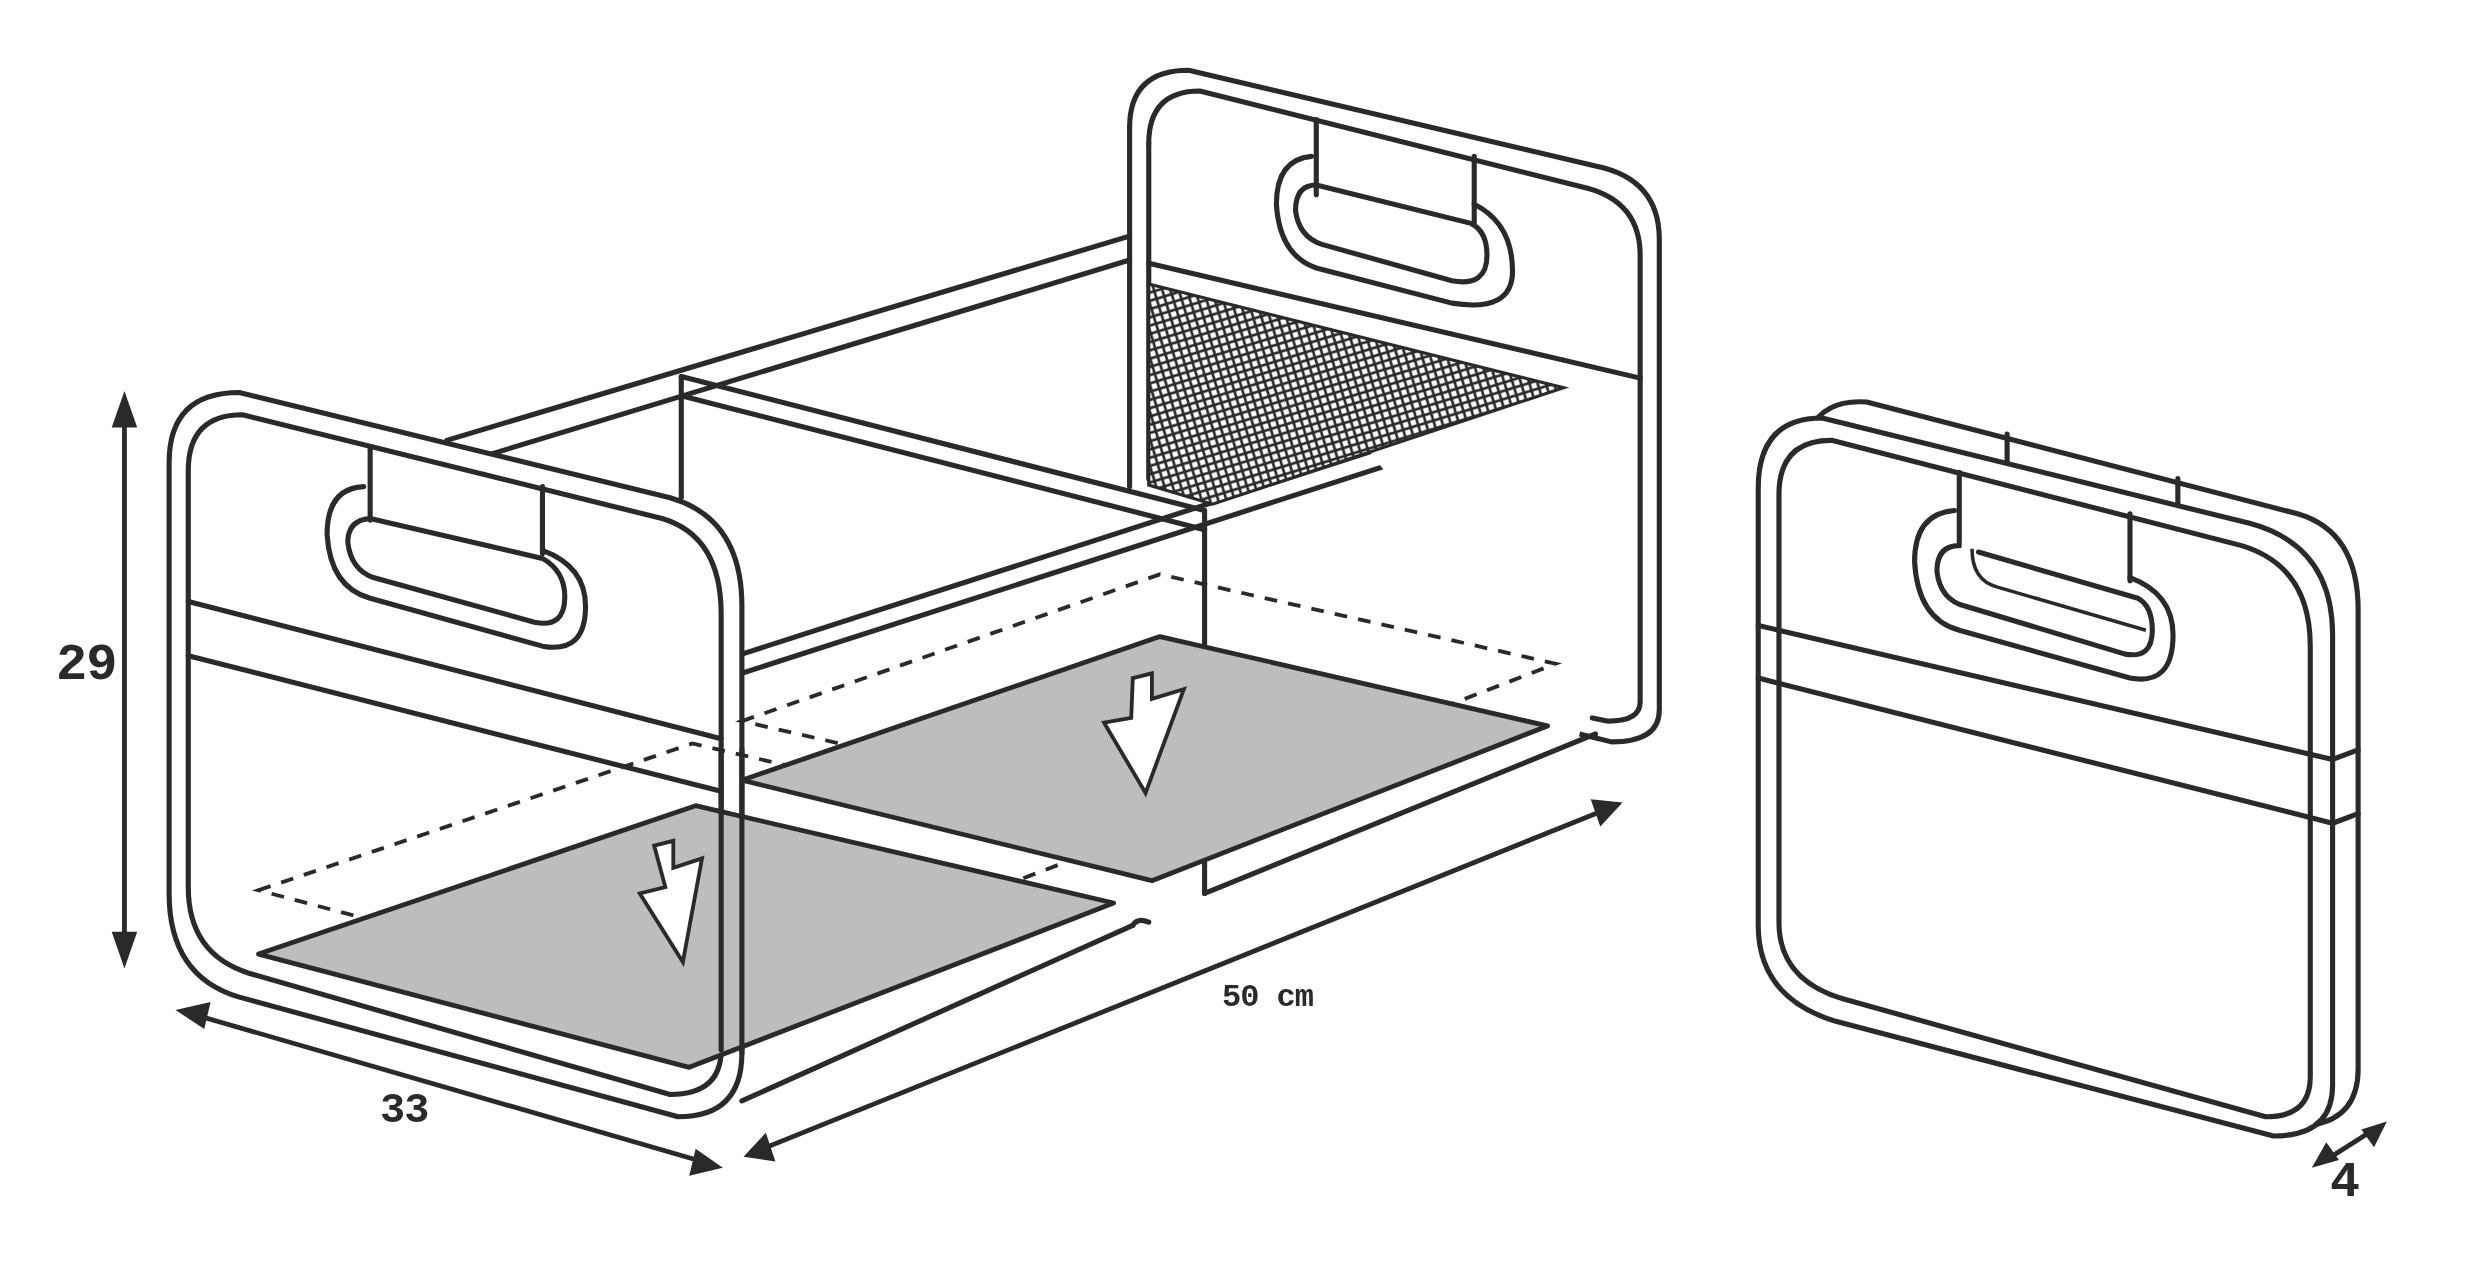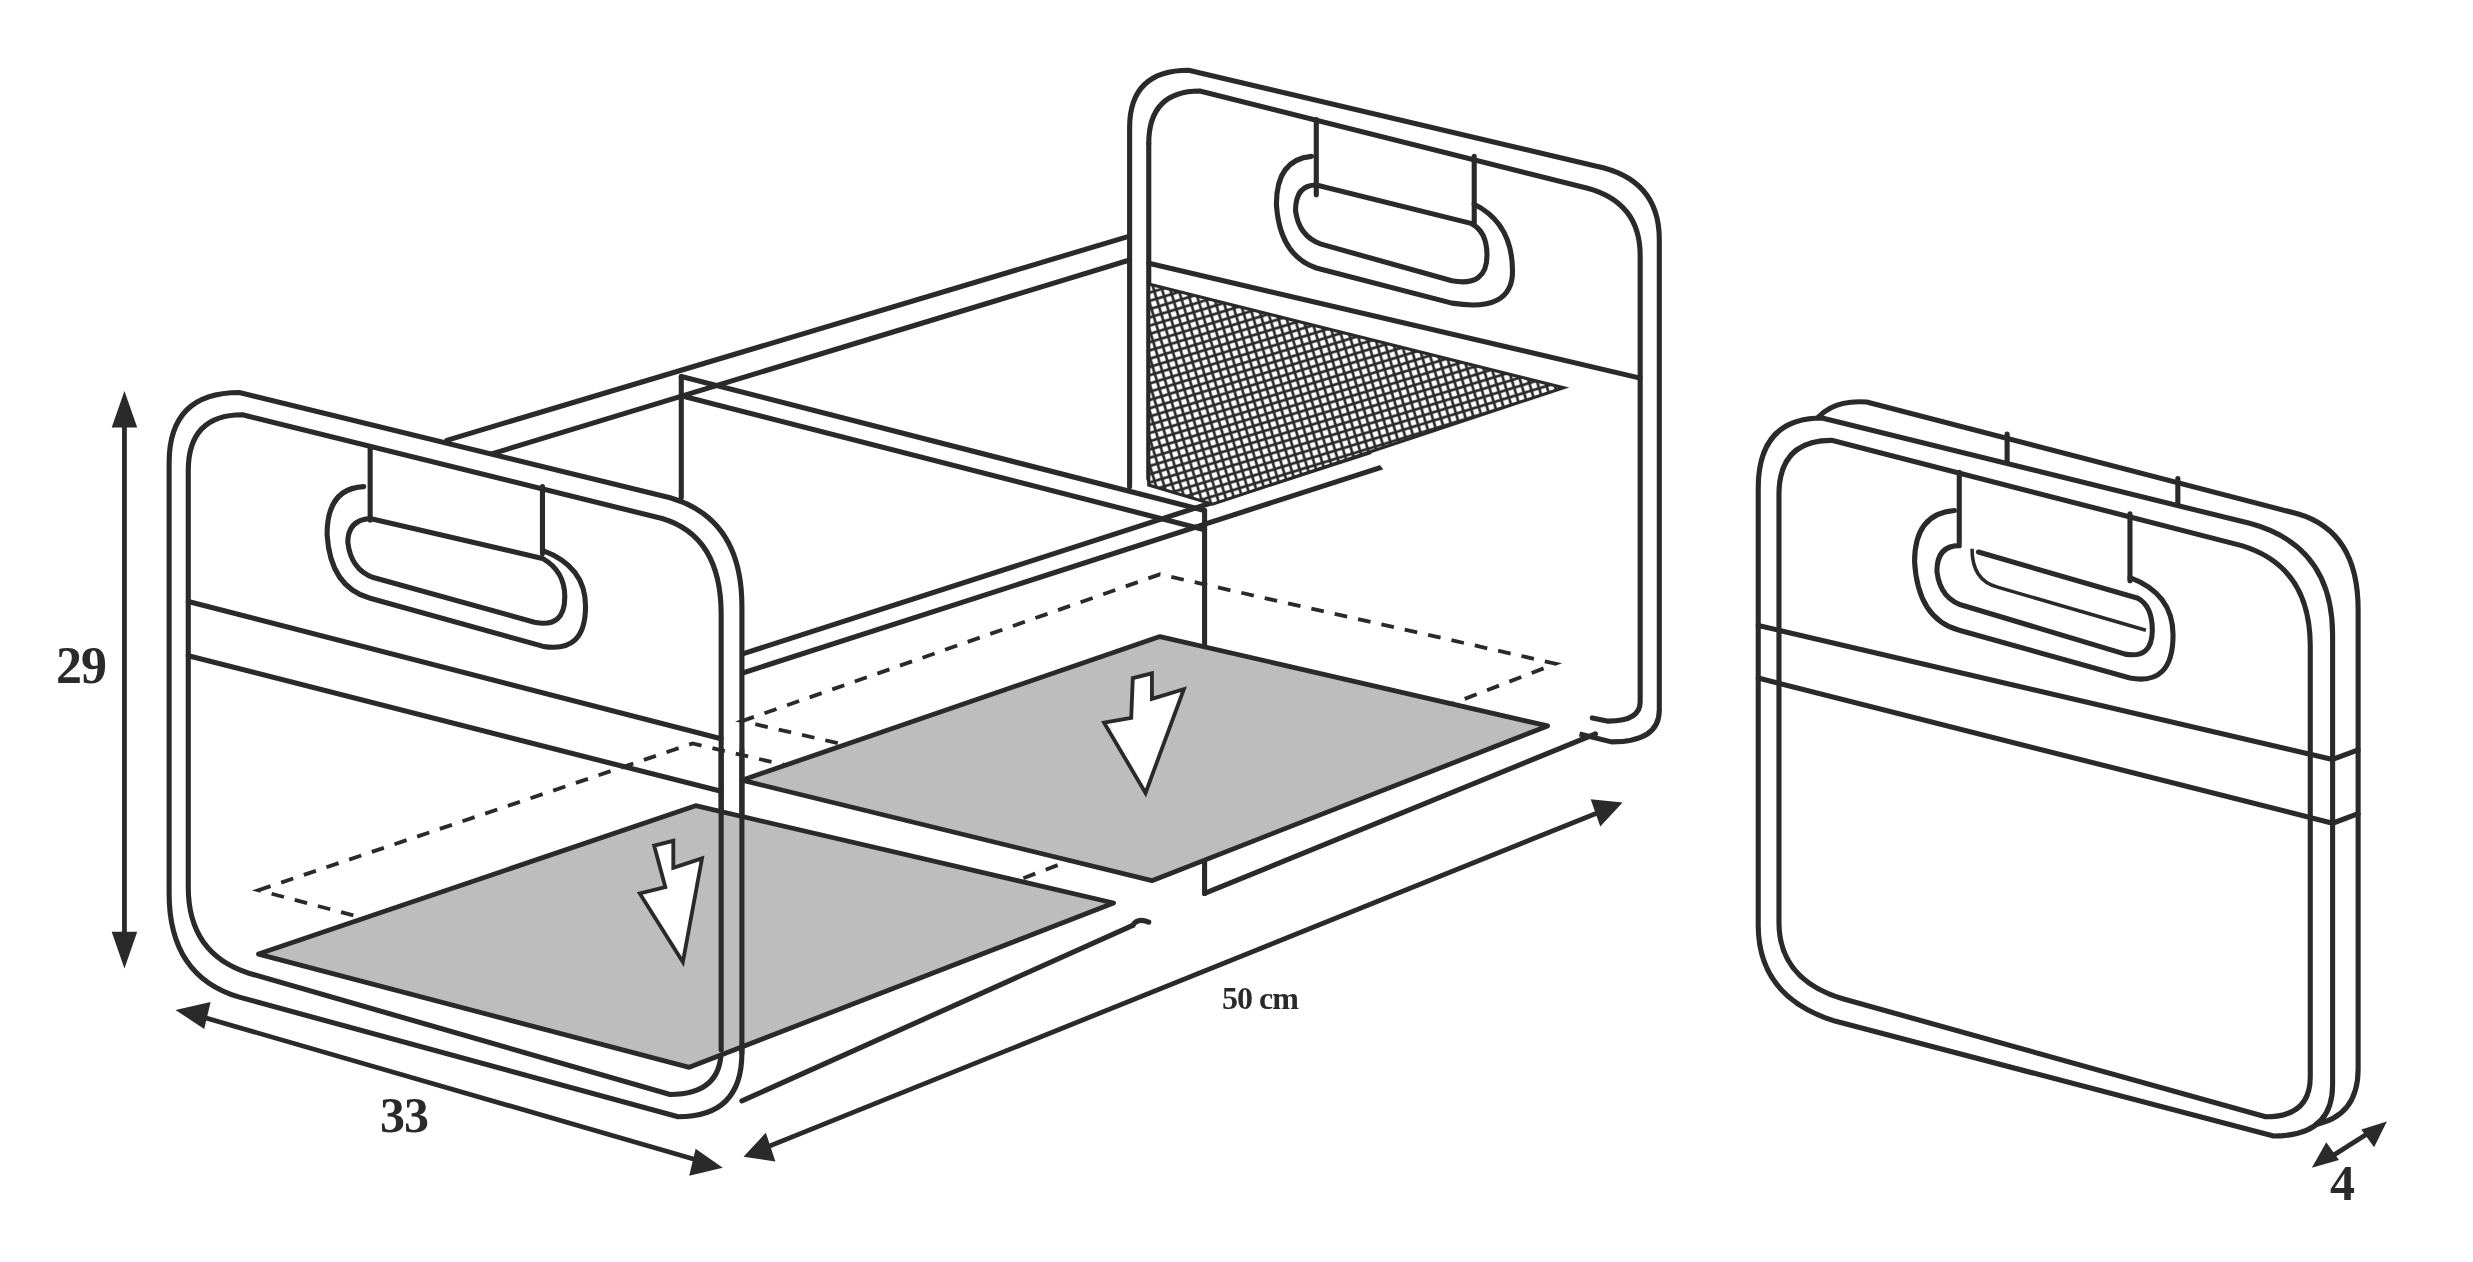--- a/index.html
+++ b/index.html
@@ -24,28 +24,28 @@
     .ln { fill: none; stroke: #2a2a2a; stroke-width: 3.2; stroke-linejoin: round; stroke-linecap: round; }
     .ln-thin { fill: none; stroke: #2a2a2a; stroke-width: 2.2; stroke-linejoin: round; }
     .ln-w { fill: #ffffff; stroke: #2a2a2a; stroke-width: 3.2; stroke-linejoin: round; }
     .dash { fill: none; stroke: #2a2a2a; stroke-width: 2.4; stroke-dasharray: 8 7; }
     .floor { fill: #bdbdbd; stroke: #2a2a2a; stroke-width: 3; stroke-linejoin: round; }
     .arrow-white { fill: #ffffff; stroke: #2a2a2a; stroke-width: 2.4; stroke-linejoin: miter; }
     .dimline { fill: none; stroke: #2a2a2a; stroke-width: 3; }
     .dimhead { fill: #2a2a2a; stroke: none; }
     .dim-label {
       position: absolute;
-      font-family: Liberation Serif, serif;
+      font-family: Liberation Mono, monospace;
       font-weight: bold;
       color: #2a2a2a;
       line-height: 1;
       white-space: nowrap;
     }
     #label-height { left: 56px; top: 640px; font-size: 52px; letter-spacing: -1px; }
-    #label-depth  { left: 380px; top: 1090px; font-size: 50px; letter-spacing: -1px; }
+    #label-depth  { left: 380px; top: 1090px; font-size: 42px; letter-spacing: -1px; }
     #label-length { left: 1222px; top: 982px; font-size: 32px; letter-spacing: -1px; }
     #label-folded { left: 2330px; top: 1158px; font-size: 50px; }
   </style>
 </head>
 <body>
 
 <svg id="diagram" viewBox="0 0 1550 791" preserveAspectRatio="none" xmlns="http://www.w3.org/2000/svg">
 
   <g>
 

